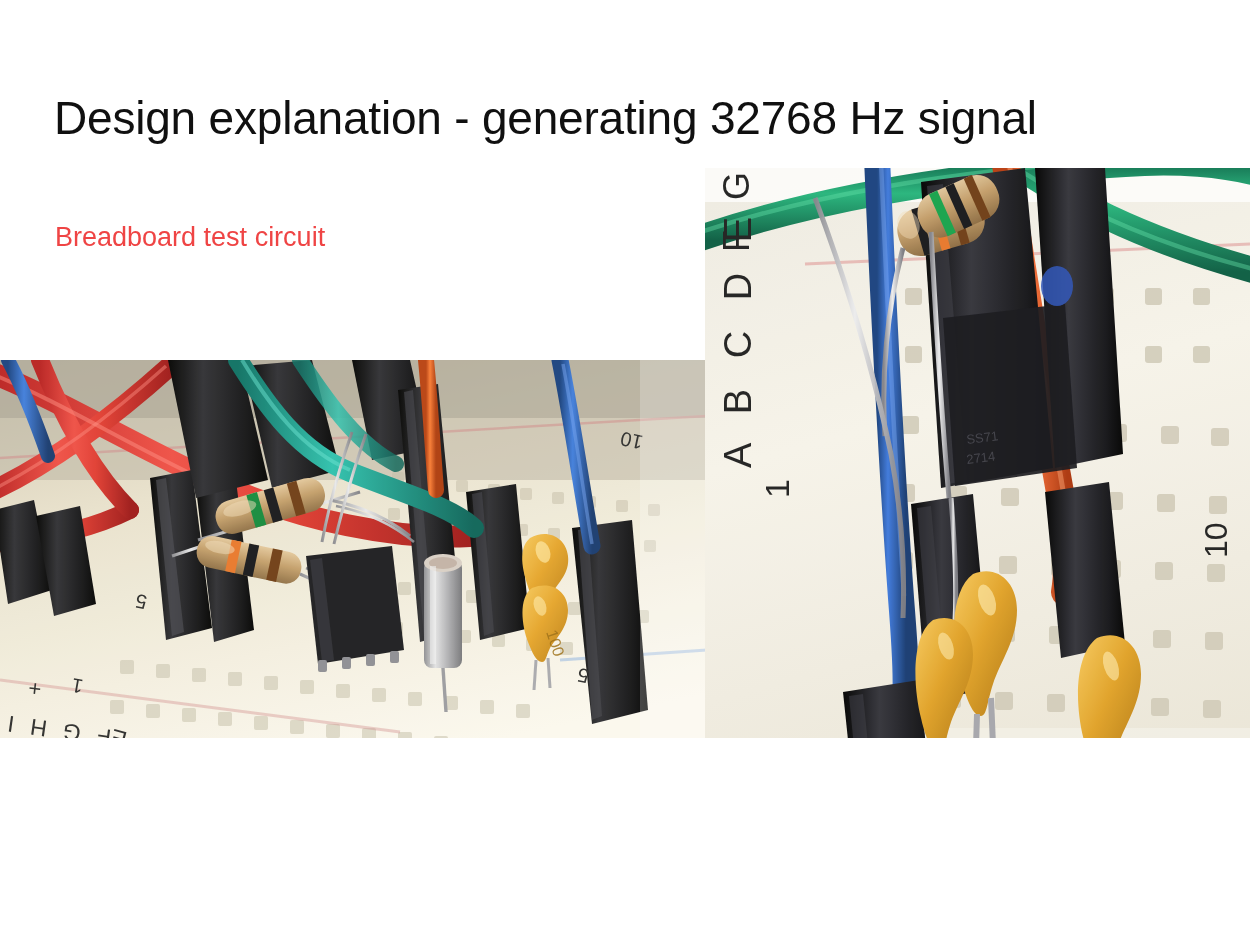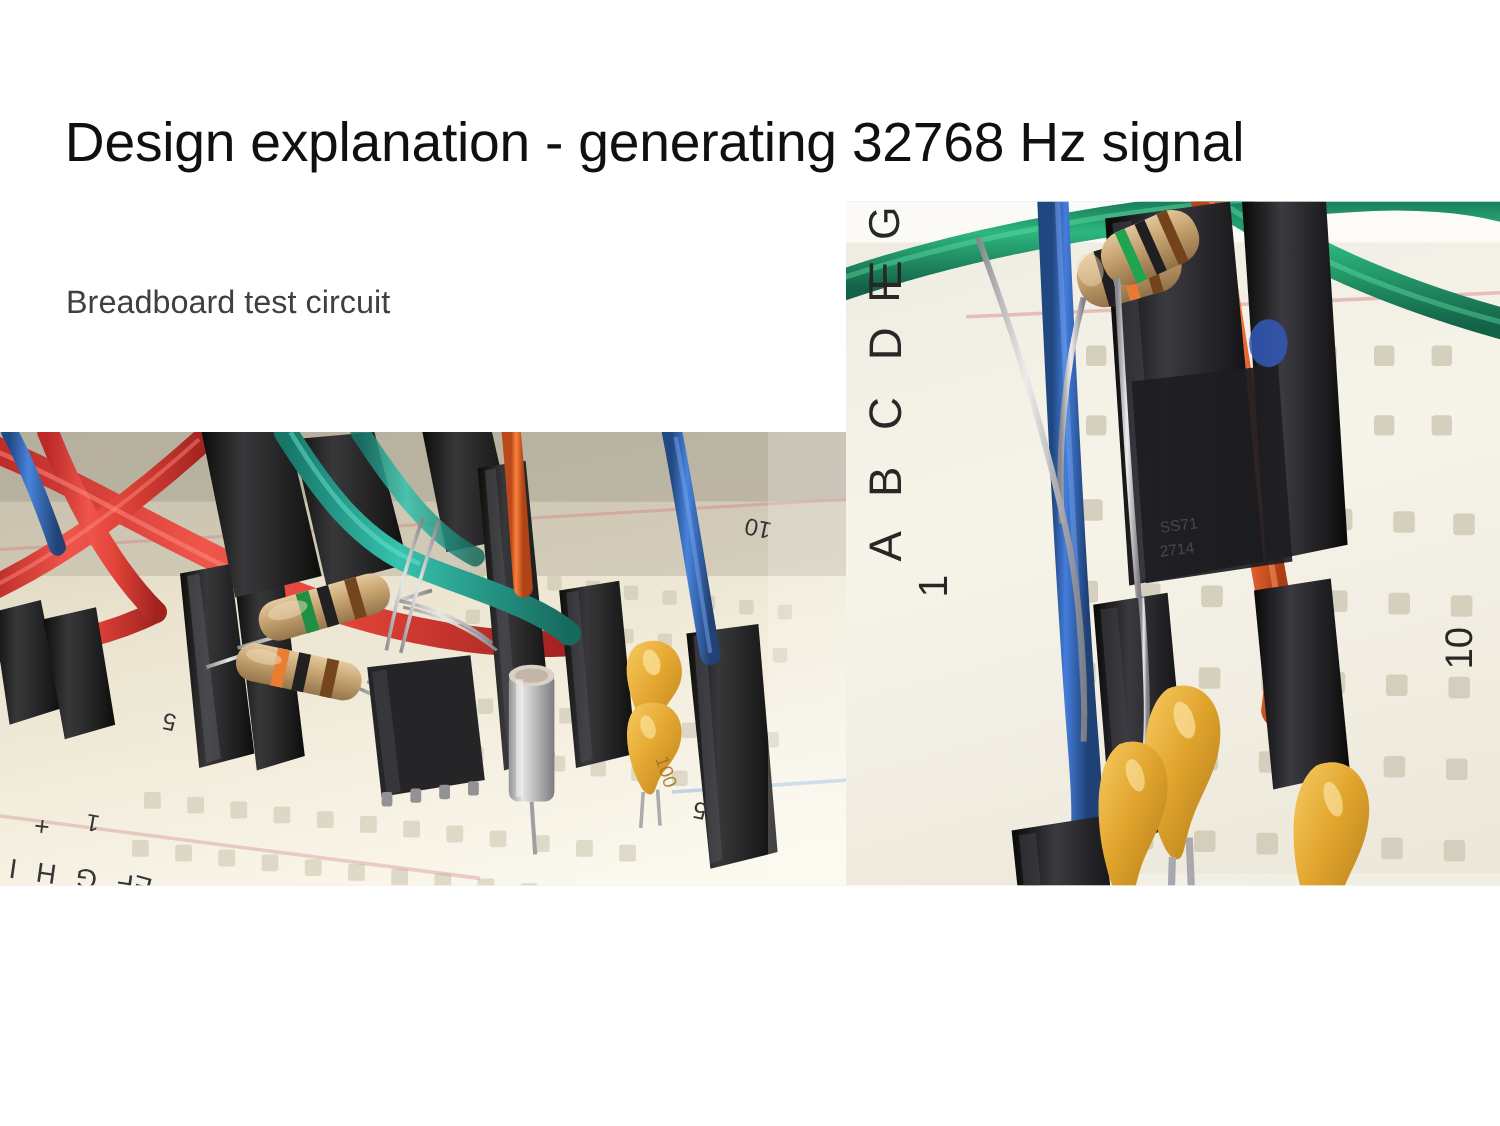--- a/index.html
+++ b/index.html
@@ -30,23 +30,23 @@
     color: #101010;
     letter-spacing: -0.2px;
     white-space: nowrap;
     font-weight: 400;
   }
 
   
   #subtitle {
     position: absolute;
     left: 55px;
-    top: 237px;
+    top: 222px;
     font-size: 27px;
-    color: #404040;
+    color: #ef4444;
     white-space: nowrap;
     font-weight: 400;
   }
 
   
   #footer {
     position: absolute;
     left: 0px;
     top: 872px;
     width: 1250px;

